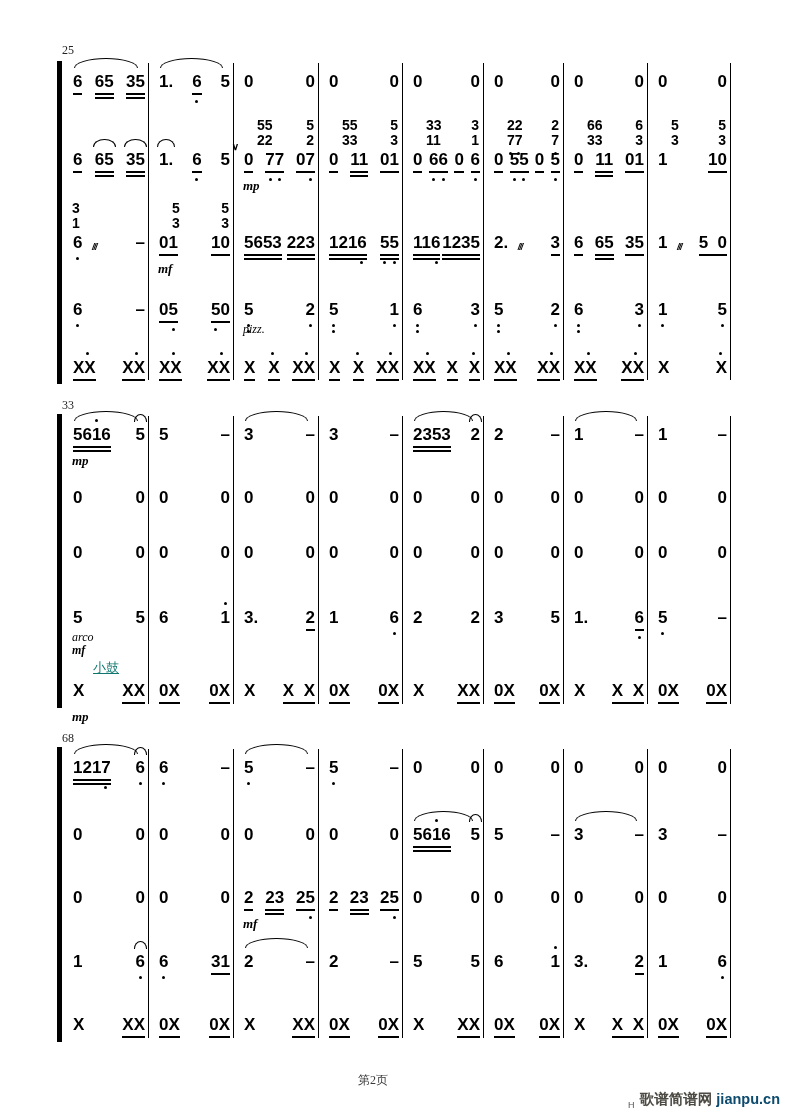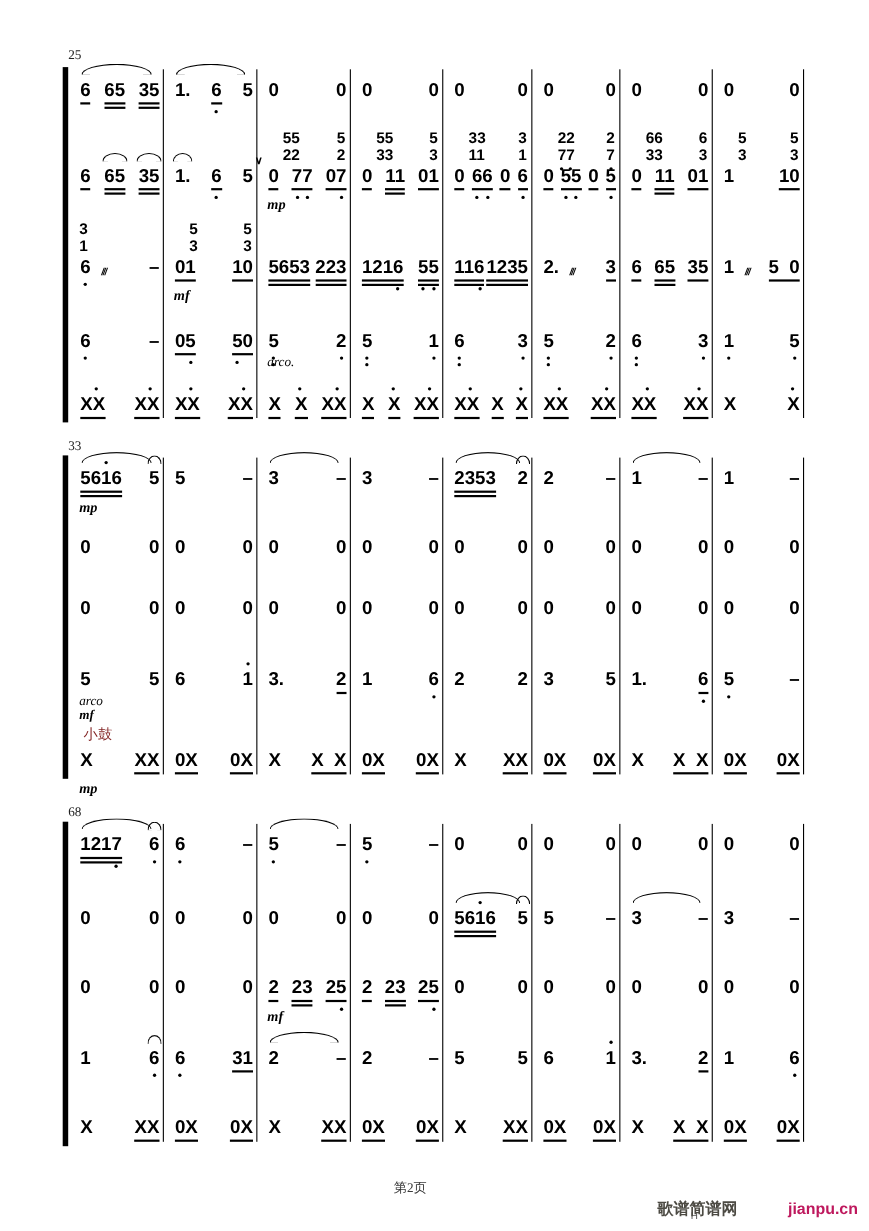--- a/index.html
+++ b/index.html
@@ -23,25 +23,25 @@
          border-bottom:none;border-radius:50% 50% 0 0/100% 100% 0 0;}
   .trem{position:absolute;right:-14px;top:4px;font-size:9px;font-style:italic;
         font-weight:bold;letter-spacing:-1px;}
   .bm{position:absolute;right:-9px;top:-13px;font-size:10px;font-weight:bold;}
   .stack{position:absolute;bottom:100%;left:0;right:0;margin-bottom:2px;}
   .stackline{display:flex;justify-content:space-between;padding:0 4px 0 16px;}
   .stackline.single{justify-content:flex-start;padding-left:2px;}
   .dyn{position:absolute;top:28px;left:2px;font:italic bold 13px "Liberation Serif",serif;}
   .sub{position:absolute;top:23px;left:2px;font:italic 12px "Liberation Serif",serif;line-height:13px;}
   .sub .b{font-weight:bold;}
-  .lab{position:absolute;bottom:calc(100% + 4px);left:6px;font:13px "Liberation Sans",sans-serif;color:#7f1d1d;}
+  .lab{position:absolute;bottom:calc(100% + 4px);left:23px;font:13px "Liberation Sans",sans-serif;color:#0f766e;text-decoration:underline;}
   .footer-page{position:absolute;left:358px;top:1072px;font:12px "Liberation Serif",serif;color:#3a3a3a;}
   .wm{position:absolute;right:10px;top:1090px;font-weight:bold;font-size:14.5px;
       font-family:"Liberation Sans",sans-serif;}
-  .wm .site{color:#4c4a43;} .wm .dom{color:#be185d;margin-left:42px;}
+  .wm .site{color:#4c4a43;} .wm .dom{color:#0c4a6e;}
   .stray{position:absolute;left:628px;top:1100px;font-size:9px;color:#555;}
 </style>
 </head>
 <body>
 
 <div id="score-root">
     <div class="system" style="top: 55px; height: 340px;">
       <div class="num" style="left: 62px; top: -12px;">25</div>
       <div class="bracket" style="top: 6px; height: 323px;"></div>
       <div class="barline" style="left: 148px; top: 8px; height: 317px;"></div>
@@ -247,21 +247,21 @@
         <span class="tok">–</span>
       </div>
       <div class="cell" style="left: 156px; width: 71px; top: 245px;">
         <span class="tok">05<div class="ul u1"></div><div class="dot below beloff" style="left: 12.6px;"></div></span>
         <span class="tok">50<div class="ul u1"></div><div class="dot below beloff" style="left: 3.2px;"></div></span>
       </div>
       <div class="cell" style="left: 241px; width: 71px; top: 245px;">
         <span class="tok">5<div class="dot below" style="left: 3.2px;"></div><div class="dot below2" style="left: 3.2px;"></div></span>
         <span class="tok">2<div class="dot below" style="left: 3.2px;"></div></span>
         <div class="sub">
-          <div>arco.</div>
+          <div>pizz.</div>
         </div>
       </div>
       <div class="cell" style="left: 326px; width: 70px; top: 245px;">
         <span class="tok">5<div class="dot below" style="left: 3.2px;"></div><div class="dot below2" style="left: 3.2px;"></div></span>
         <span class="tok">1<div class="dot below" style="left: 3.2px;"></div></span>
       </div>
       <div class="cell" style="left: 410px; width: 67px; top: 245px;">
         <span class="tok">6<div class="dot below" style="left: 3.2px;"></div><div class="dot below2" style="left: 3.2px;"></div></span>
         <span class="tok">3<div class="dot below" style="left: 3.2px;"></div></span>
       </div>

